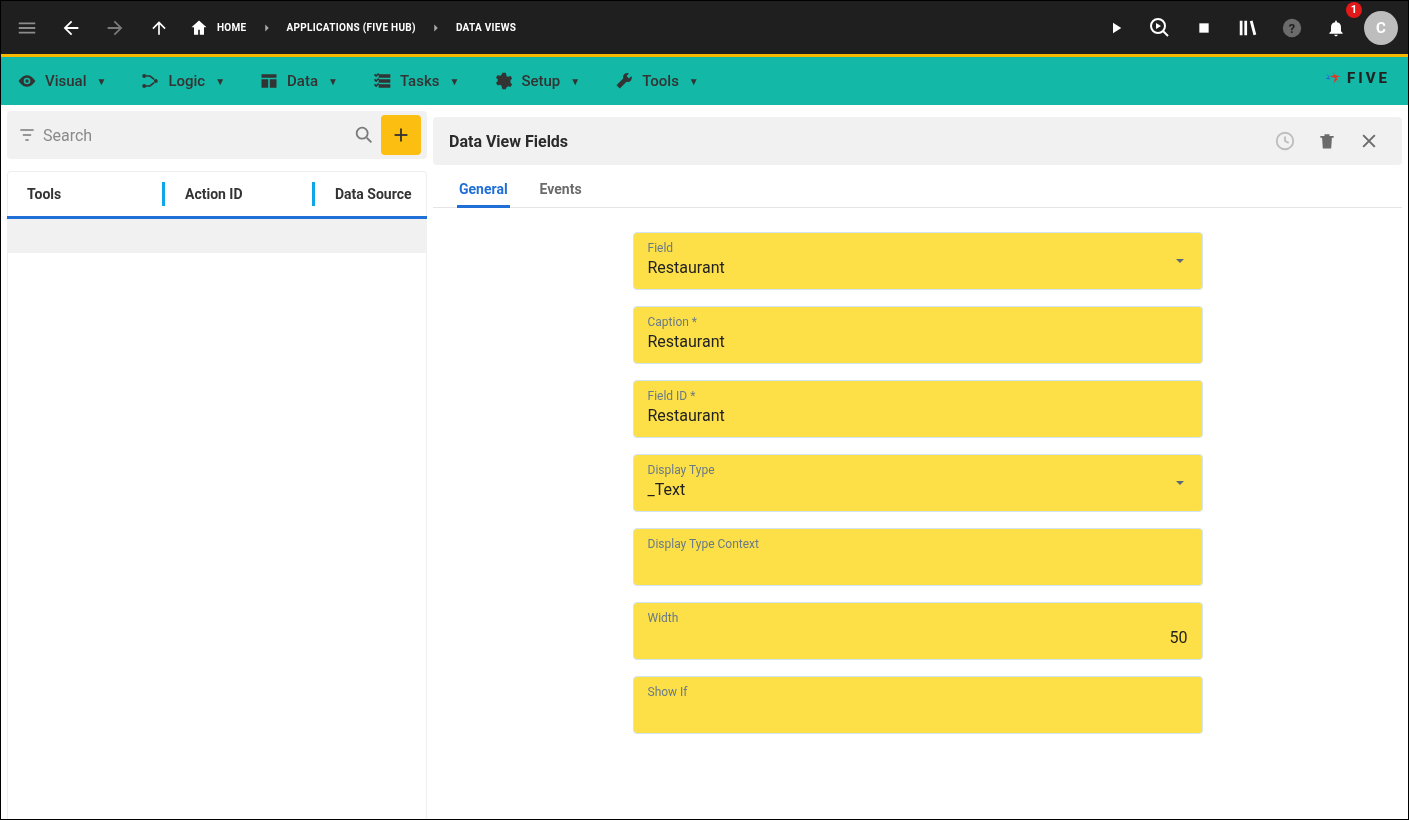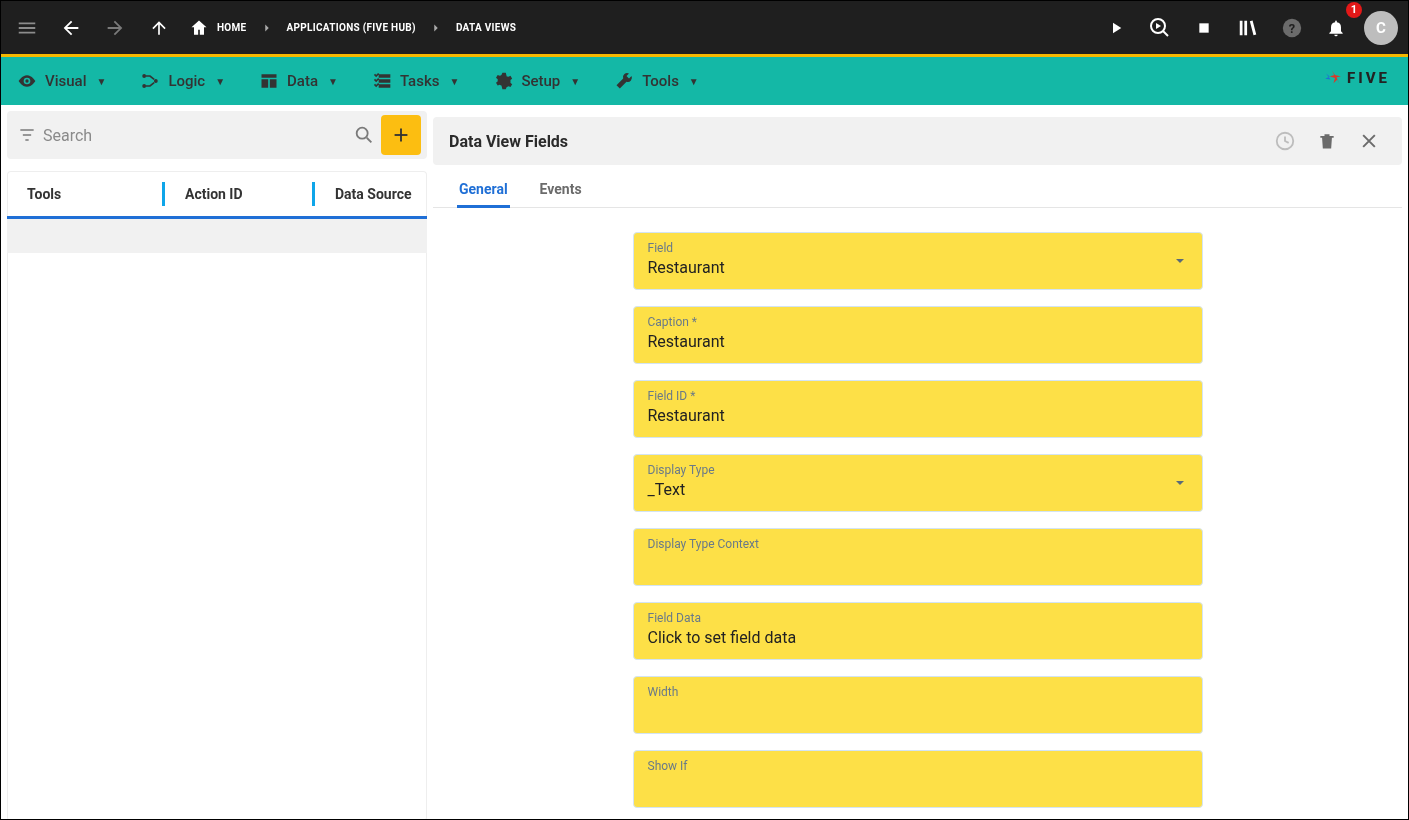--- a/index.html
+++ b/index.html
@@ -335,27 +335,24 @@
                 <path d="M6 9l6 6 6-6z"></path>
               </svg>
             </span>
         </div>
 
         <div class="fld">
           <span class="lab">Display Type Context</span>
           <div class="val"></div>
         </div>
 
-        <div class="fld placeholder">
-          <span class="lab">Field Data</span>
-          <div class="val">Click to set field data</div>
-        </div>
 
         <div class="fld">
           <span class="lab">Width</span>
+          <div class="val right">50</div>
         </div>
 
         <div class="fld">
           <span class="lab">Show If</span>
           <div class="val"></div>
         </div>
 
       </div>
     </div>
   </div>

